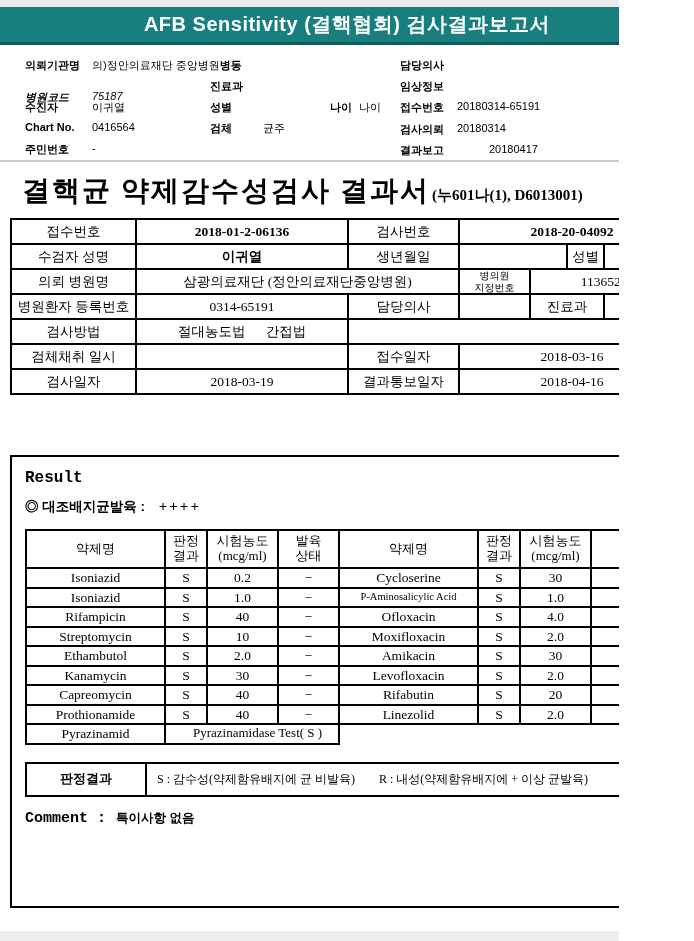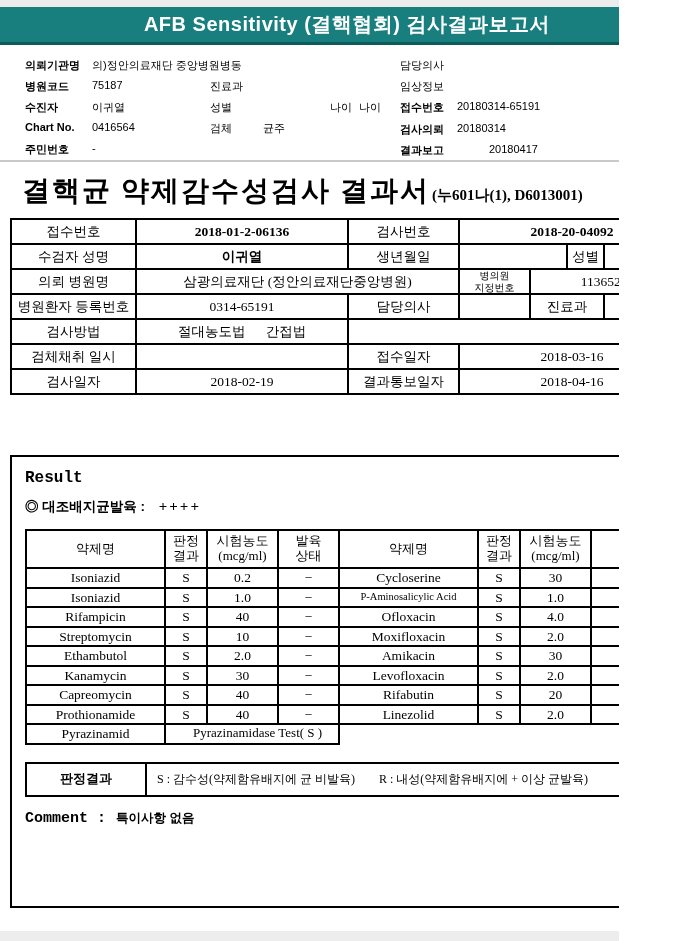--- a/index.html
+++ b/index.html
@@ -6,21 +6,21 @@
   html,body { margin:0; padding:0; background:#fff; }
   body { width:694px; height:941px; font-family:"Liberation Sans", sans-serif; color:#000; }
   .page { position:relative; width:619px; height:941px; overflow:hidden; background:#fff; }
 
   .top-strip { position:absolute; top:0; left:0; width:694px; height:7px; background:var(--top-strip,#ececec); }
   .banner { position:absolute; top:7px; left:0; width:694px; height:38px; background:var(--banner-bg,#187f7e);
             border-bottom:3px solid var(--banner-border,#0d5c5c); display:flex; align-items:center; justify-content:center; }
   .banner-title { color:#fff; font-weight:bold; font-size:20px; letter-spacing:0.5px; }
 
   .info-item { position:absolute; font-size:11px; white-space:nowrap; display:flex; }
-  .lbl { font-weight:normal; }
+  .lbl { font-weight:bold; }
   .lw { display:inline-block; width:67px; font-weight:bold; }
   .rlw { display:inline-block; width:57px; font-weight:bold; }
 
   .divider { position:absolute; top:160px; left:0; width:694px; height:2px; background:var(--divider,#c9c9c9); }
 
   .title { position:absolute; top:172px; left:22px; display:flex; align-items:baseline;
            font-family:"Liberation Serif", serif; font-weight:bold; }
   .title-main { font-size:28px; letter-spacing:2px; }
   .title-suffix { font-size:15px; margin-left:2px; letter-spacing:0; }
 
@@ -68,21 +68,21 @@
 
   <div class="banner">
     <span class="banner-title">AFB Sensitivity (결핵협회) 검사결과보고서</span>
   </div>
 
   <div class="info-item" style="top:58px; left:25px;">
     <span class="lw">의뢰기관명</span>
     <span>의)정안의료재단 중앙병원</span>
     <span class="lbl">병동</span>
   </div>
-  <div class="info-item" style="top:79px; left:25px;">
+  <div class="info-item" style="top:90px; left:25px;font-style:italic;">
     <span class="lw">병원코드</span>
     <span>75187</span>
   </div>
   <div class="info-item" style="top:100px; left:25px;">
     <span class="lw">수진자</span>
     <span>이귀열</span>
   </div>
   <div class="info-item" style="top:121px; left:25px;">
     <span class="lw">Chart No.</span>
     <span>0416564</span>
@@ -171,21 +171,21 @@
       <td colspan="5"></td>
     </tr>
     <tr>
       <td>검체채취 일시</td>
       <td></td>
       <td>접수일자</td>
       <td colspan="4">2018-03-16</td>
     </tr>
     <tr>
       <td>검사일자</td>
-      <td>2018-02-19</td>
+      <td>2018-03-19</td>
       <td>결과통보일자</td>
       <td colspan="4">2018-04-16</td>
     </tr>
   </tbody>
     </table>
 
   <div class="result-box">
     <div class="result-heading">Result</div>
     <div class="control-line">
       <span>◎ 대조배지균발육 :</span>

